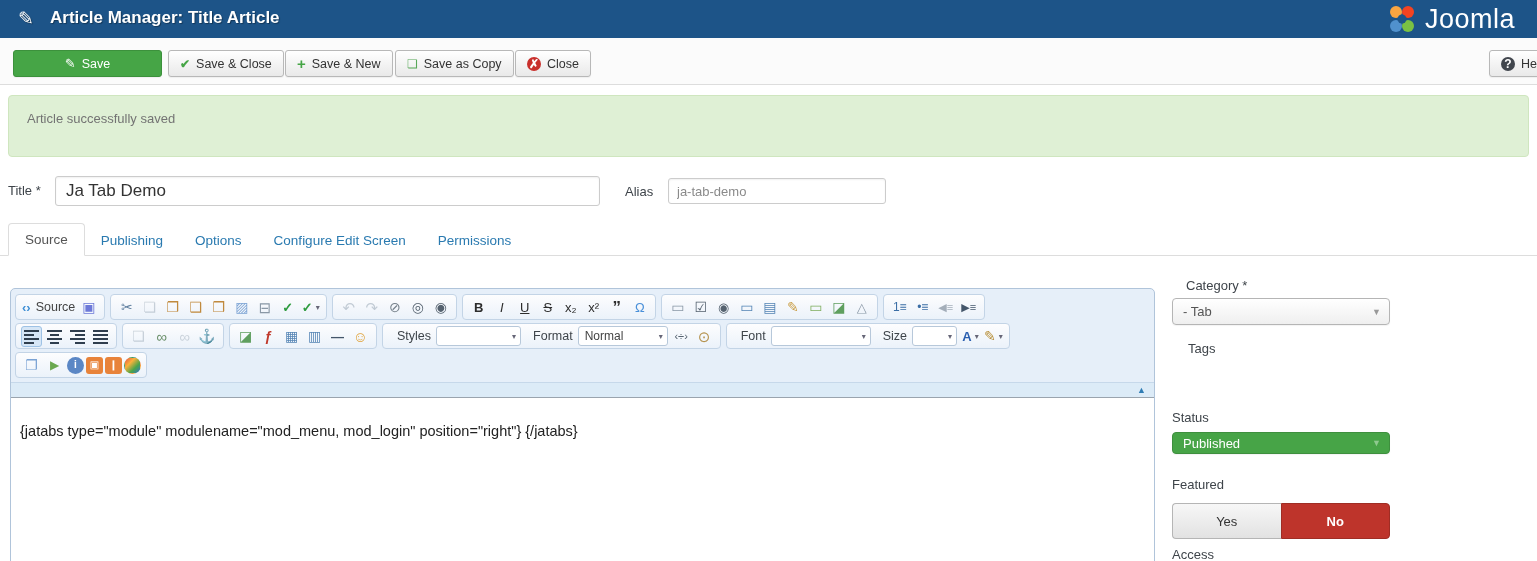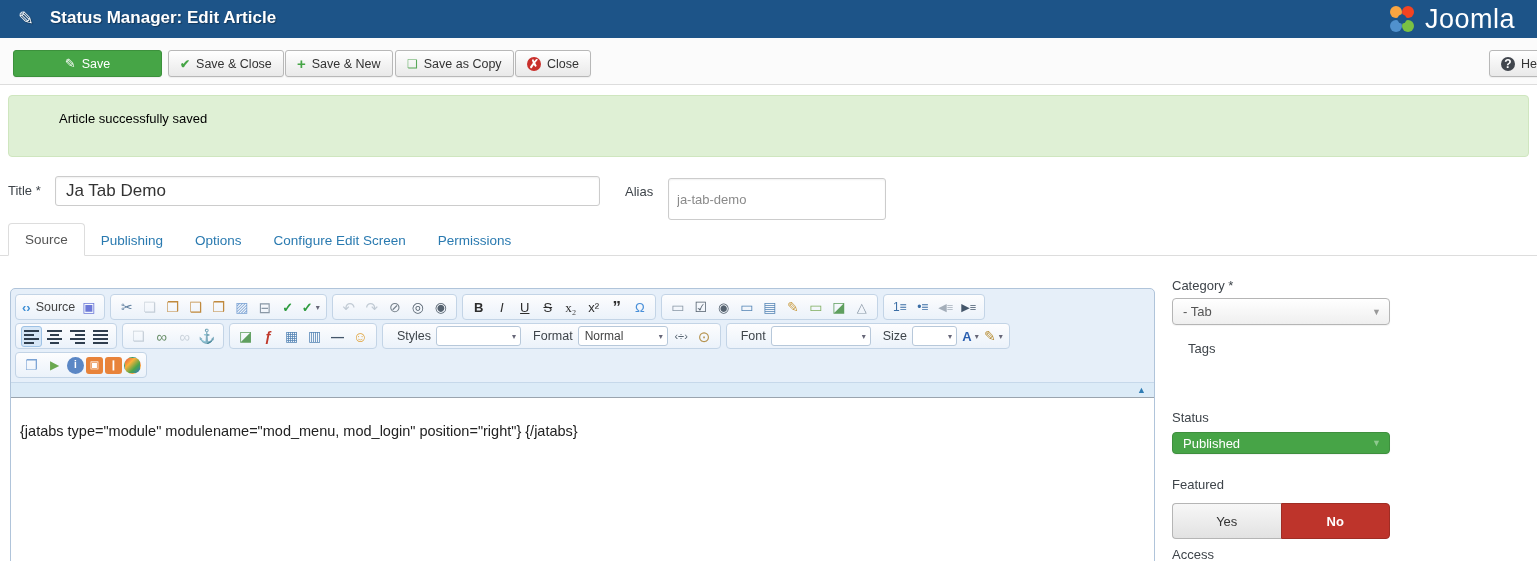--- a/index.html
+++ b/index.html
@@ -32,30 +32,30 @@
   .abtn-close { left:515px; }
   .abtn-help { left:1489px; }
   .cir-ic { display:inline-flex; align-items:center; justify-content:center; width:14px; height:14px;
     border-radius:50%; color:#fff; font-size:9px; font-weight:bold; }
   .cir-red { background:#c9302c; } .cir-dark { background:#41464d; }
 
   
   .msgbox { position:absolute; left:8px; top:95px; width:1521px; height:62px; background:#dff0d5;
     border:1px solid #cfe6bf; border-radius:4px; padding:11px 18px; }
   .msgbox h3 { color:#4c8e4c; font-size:13.5px; font-weight:bold; }
-  .msgbox p  { color:#000000; font-size:13px; margin-top:4px;margin-left:32px; }
+  .msgbox p  { color:#737373; font-size:13px; margin-top:4px; }
 
   
   .lbl { font-size:13px; color:#3e444a; }
   .title-lbl { position:absolute; left:8px; top:183px; }
   .title-input { position:absolute; left:55px; top:176px; width:545px; height:30px; font-size:17px;
     color:#333; padding:0 10px; border:1px solid #ccc; border-radius:3px;
     box-shadow:inset 0 1px 2px rgba(0,0,0,.06); font-family:"Liberation Sans",sans-serif; }
   .alias-lbl { position:absolute; left:625px; top:184px; }
-  .alias-input { position:absolute; left:668px; top:178px; width:218px; height:42px; font-size:13px;
+  .alias-input { position:absolute; left:668px; top:178px; width:218px; height:26px; font-size:13px;
     color:#8a8a8a; padding:0 8px; border:1px solid #ccc; border-radius:3px;
     box-shadow:inset 0 1px 2px rgba(0,0,0,.06); font-family:"Liberation Sans",sans-serif; }
 
   
   .tabbar { position:absolute; left:0; top:223px; width:100%; height:33px; border-bottom:1px solid #ddd;
     padding-left:8px; display:flex; align-items:flex-end; }
   .tab { font-size:13.5px; color:#2a7ab0; padding:8px 16px; cursor:pointer; margin-bottom:-1px; }
   .tab.active { color:#555; background:#fff; border:1px solid #ddd; border-bottom:1px solid #fff;
     border-radius:4px 4px 0 0; }
 
@@ -116,21 +116,21 @@
   .tg-yes { background:linear-gradient(#f7f7f7,#e2e2e2); color:#333; border-radius:4px 0 0 4px;
     border-right:none; }
   .tg-no { background:#be342b; border-color:#9f2d24; color:#fff; font-weight:bold;
     border-radius:0 4px 4px 0; }
 </style>
 </head>
 <body>
 
 <div class="topbar">
   <span class="pencil">✎</span>
-  <span class="ptitle">Status Manager: Edit Article</span>
+  <span class="ptitle">Article Manager: Title Article</span>
   <div class="jlogo">
     <svg width="38" height="34" viewBox="0 0 38 34">
       <circle cx="13" cy="10" r="6" fill="#f9a541"></circle>
       <circle cx="25" cy="10" r="6" fill="#f44321"></circle>
       <circle cx="13" cy="24" r="6" fill="#5091cd"></circle>
       <circle cx="25" cy="24" r="6" fill="#7ac143"></circle>
       <circle cx="19" cy="17" r="4.5" fill="#1d5488"></circle>
     </svg>
     <span class="jlogo-text">Joomla</span>
   </div>
@@ -246,21 +246,21 @@
           <span class="tb-icon">
             <span class="gl" style="color: rgb(45, 45, 45); font-style: italic;">I</span>
           </span>
           <span class="tb-icon">
             <span class="gl" style="color: rgb(45, 45, 45); text-decoration: underline;">U</span>
           </span>
           <span class="tb-icon">
             <span class="gl" style="color: rgb(45, 45, 45); text-decoration: line-through;">S</span>
           </span>
           <span class="tb-icon">
-            <span class="gl" style="color: rgb(45, 45, 45); font-family: Liberation Serif, serif;">x₂</span>
+            <span class="gl" style="color: rgb(45, 45, 45);">x₂</span>
           </span>
           <span class="tb-icon">
             <span class="gl" style="color: rgb(45, 45, 45);">x²</span>
           </span>
           <span class="tb-icon">
             <span class="gl" style="color: rgb(45, 45, 45); font-size: 17px; font-weight: bold;">”</span>
           </span>
           <span class="tb-icon">
             <span class="gl" style="color: rgb(74, 144, 217);">Ω</span>
           </span>
@@ -420,21 +420,21 @@
         </div>
       </div>
     </div>
   <div class="collapse-strip">
     <span class="collapse-arrow">▲</span>
   </div>
   <div class="ed-content">{jatabs type="module" modulename="mod_menu, mod_login" position="right"} {/jatabs}</div>
 </div>
 
 <div class="sidebar">
-  <div class="sb-lbl" style="left:0;top:2px">Category *</div>
+  <div class="sb-lbl" style="left:14px;top:2px">Category *</div>
   <div class="sel" style="left:0;top:22px">
     <span>- Tab</span>
     <span class="crt">▼</span>
   </div>
   <div class="sb-lbl" style="left:16px;top:65px">Tags</div>
   <div class="sb-lbl" style="left:0;top:134px">Status</div>
   <div class="sel sel-green" style="left:0;top:156px;height:22px">
     <span>Published</span>
     <span class="crt">▼</span>
   </div>

